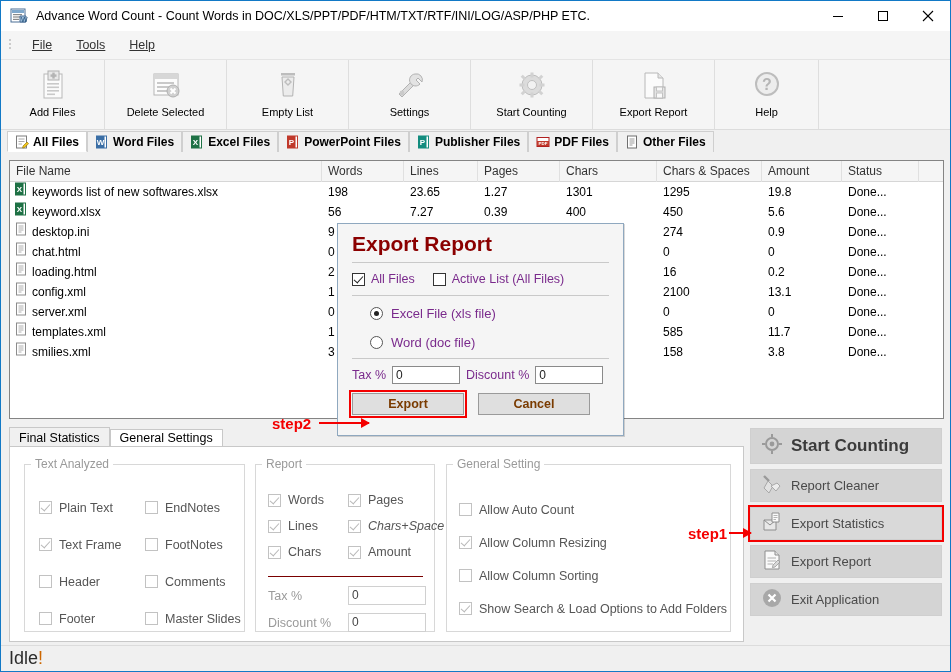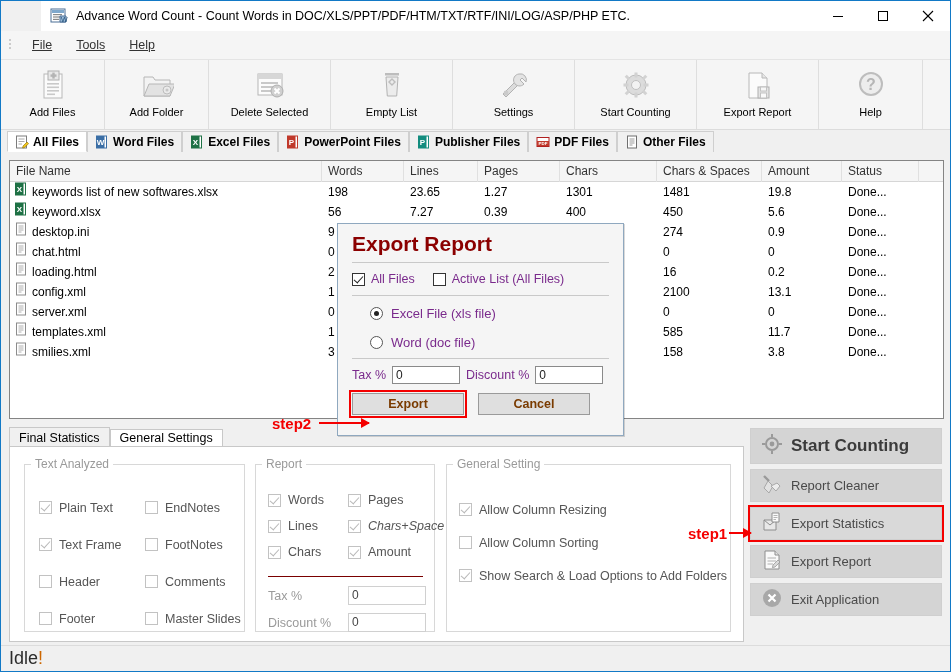--- a/index.html
+++ b/index.html
@@ -18,21 +18,20 @@
     background: #f0f0f0;
     overflow: hidden;
   }
 
   
   .titlebar {
     height: 30px; background: #ffffff;
     display: flex; align-items: center;
     border-bottom: 1px solid #ffffff;
     position: relative;
-    margin-left: 40px;
   }
   .title-icon {
     width: 18px; height: 18px; margin-left: 9px; margin-right: 8px;
     position: relative; flex: none;
   }
   .title-text {
     font-size: 12.5px; color: #000; white-space: nowrap;
     font-family: "Liberation Sans", sans-serif;
   }
   .win-buttons { position:absolute; right:0; top:0; height:30px; display:flex; }
@@ -294,31 +293,20 @@
               <rect x="11" y="24.5" width="8" height="1.6"></rect>
             </g>
           <rect x="12" y="2" width="11" height="9" fill="#e8e8e8" stroke="#b0b0b0"></rect>
           <rect x="16.3" y="3.6" width="2.4" height="6" fill="#b4b4b4"></rect>
           <rect x="14.5" y="5.4" width="6" height="2.4" fill="#b4b4b4"></rect>
         </svg>
       </div>
       <div class="tb-label">Add Files</div>
     </div>
 
-    <div class="tb-item">
-      <div class="tb-icon">
-        <svg width="34" height="34" viewBox="0 0 34 34">
-          <path d="M4 8 h9 l2 3 h15 v16 h-26 z" fill="#f3f3f3" stroke="#b6b6b6"></path>
-          <path d="M4 27 l5 -12 h26 l-5 12 z" fill="#e2e2e2" stroke="#b6b6b6"></path>
-          <circle cx="27" cy="21" r="4" fill="#eaeaea" stroke="#bcbcbc"></circle>
-          <circle cx="27" cy="21" r="1.5" fill="#c6c6c6"></circle>
-        </svg>
-      </div>
-      <div class="tb-label">Add Folder</div>
-    </div>
 
     <div class="tb-item wide">
       <div class="tb-icon">
         <svg width="34" height="34" viewBox="0 0 34 34">
           <rect x="5" y="5" width="24" height="21" fill="#fcfcfc" stroke="#b6b6b6"></rect>
           <rect x="5" y="5" width="24" height="5" fill="#d7d7d7"></rect>
           <g fill="#c9c9c9">
               <rect x="8" y="13" width="17" height="2"></rect>
               <rect x="8" y="17" width="17" height="2"></rect>
               <rect x="8" y="21" width="11" height="2"></rect>
@@ -486,21 +474,21 @@
                 <rect x="1.5" y="1" width="10" height="12" fill="#fff" stroke="#1e7145"></rect>
                 <rect x="1.5" y="1" width="8" height="12" fill="#1e7145"></rect>
                 <text x="5.5" y="10" font-size="8" fill="#fff" text-anchor="middle" font-family="Liberation Sans, sans-serif" font-weight="bold">X</text>
               </svg></span>
             <span>keywords list of new softwares.xlsx</span>
           </div>
           <div class="c-words">198</div>
           <div class="c-lines">23.65</div>
           <div class="c-pages">1.27</div>
           <div class="c-chars">1301</div>
-          <div class="c-cs">1481</div>
+          <div class="c-cs">1295</div>
           <div class="c-amt">19.8</div>
           <div class="c-status">Done...</div>
           <div class="c-pad"></div>
         </div>
         <div class="lrow">
           <div class="c-name">
             <span><svg class="fic" viewBox="0 0 14 14">
                 <rect x="1.5" y="1" width="10" height="12" fill="#fff" stroke="#1e7145"></rect>
                 <rect x="1.5" y="1" width="8" height="12" fill="#1e7145"></rect>
                 <text x="5.5" y="10" font-size="8" fill="#fff" text-anchor="middle" font-family="Liberation Sans, sans-serif" font-weight="bold">X</text>
@@ -761,20 +749,24 @@
       </div>
       <div class="tx-row" style="left:12px; top:142px;">
         <span class="tx-lab">Discount %</span>
         <div class="tx-in">0</div>
       </div>
     </fieldset>
 
     <fieldset class="grp g3">
       <legend>General Setting</legend>
       <div class="gs-list" id="gs-list">
+          <div class="cb-row" style="height: 33px;">
+            <span class="cbx"></span>
+            <span>Allow Auto Count</span>
+          </div>
           <div class="cb-row" style="height: 33px;">
             <span class="cbx checked"></span>
             <span>Allow Column Resizing</span>
           </div>
           <div class="cb-row" style="height: 33px;">
             <span class="cbx"></span>
             <span>Allow Column Sorting</span>
           </div>
           <div class="cb-row" style="height: 33px;">
             <span class="cbx checked"></span>

